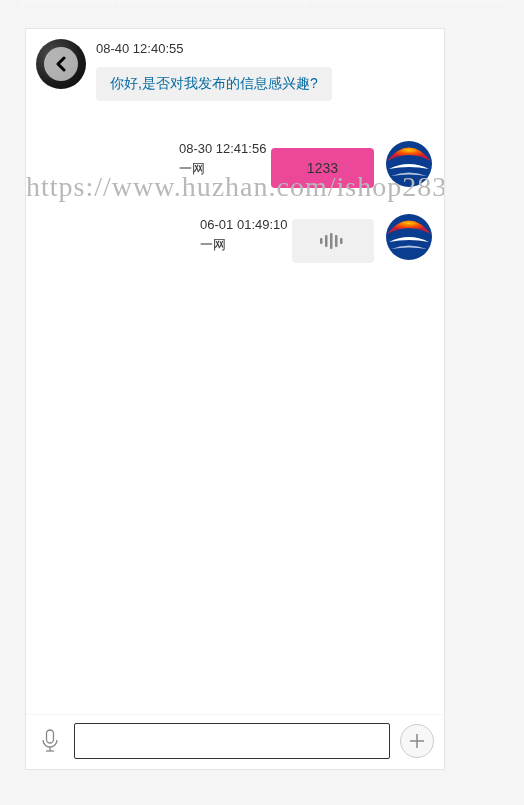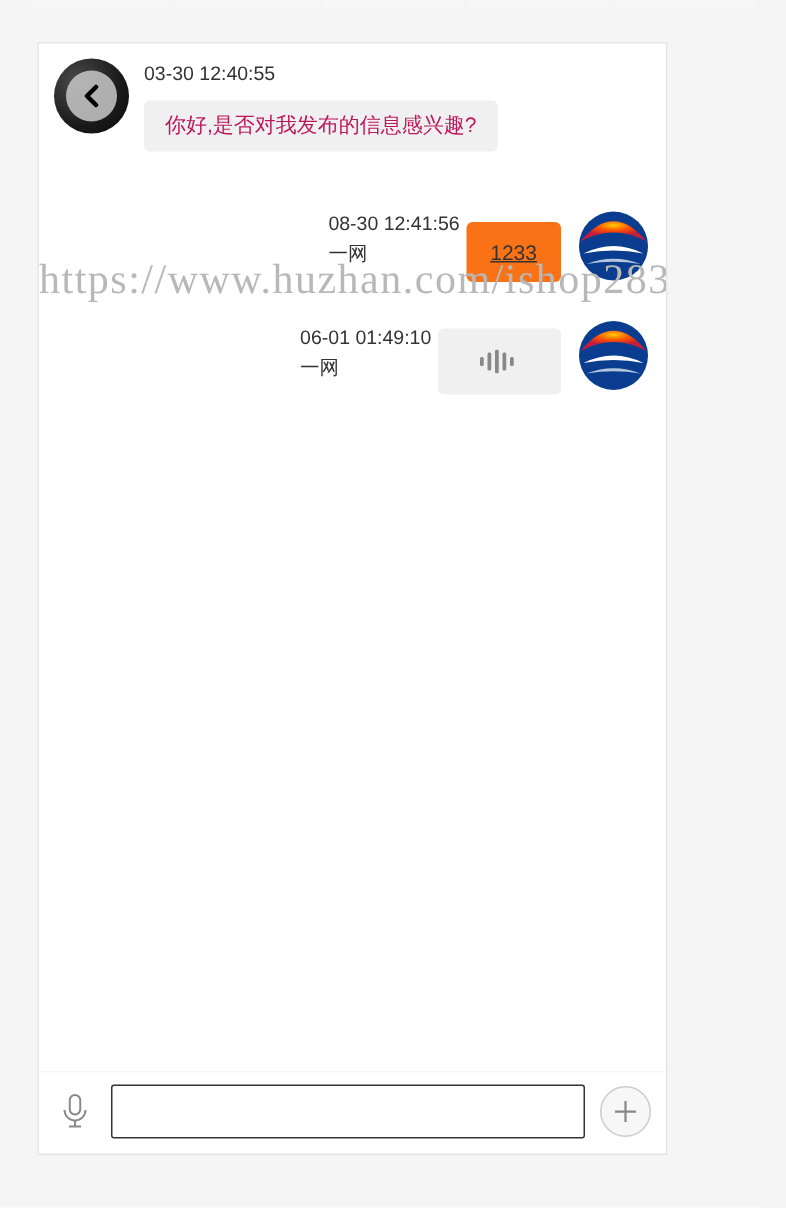--- a/index.html
+++ b/index.html
@@ -83,46 +83,45 @@
     color: #333;
     line-height: 1.5;
   }
   .meta .name { display: block; }
   .bubble {
     display: inline-block;
     background: #f0f0f0;
     border-radius: 4px;
     padding: 8px 14px;
     font-size: 14px;
-    color: #be185d;
+    color: #0369a1;
     margin-top: 8px;
   }
   .msg-right {
     display: flex;
     flex-direction: row-reverse;
     align-items: center;
     margin-bottom: 22px;
   }
   .right-body {
     margin-right: 10px;
     text-align: right;
   }
   .right-body .meta { text-align: left; display: inline-block; }
   .right-body .meta .name { text-align: left; }
   .bubble-right {
     display: inline-block;
-    background: #f97316;
+    background: #ec4899;
     border-radius: 4px;
-    padding: 12px 16px;
+    padding: 12px 36px;
     font-size: 14px;
     color: #333;
     margin-top: 8px;
     min-width: 60px;
     text-align: center;
-    text-decoration: underline;
   }
   .voice-bubble {
     display: inline-flex;
     align-items: center;
     justify-content: center;
     background: #f0f0f0;
     border-radius: 4px;
     padding: 14px 28px;
     margin-top: 8px;
   }
@@ -199,21 +198,21 @@
   </div>
 
   <div class="chat-area">
 
     <div class="watermark">https://www.huzhan.com/ishop28300</div>
 
     <div class="msg-left">
       <div class="avatar avatar-dark"></div>
       <div class="left-body">
         <div class="meta">
-          <span>03-30 12:40:55</span>
+          <span>08-40 12:40:55</span>
         </div>
         <div class="bubble">你好,是否对我发布的信息感兴趣?</div>
       </div>
     </div>
 
     <div style="height:26px"></div>
 
     <div class="msg-right">
       <div class="avatar avatar-logo">
         <svg width="50" height="50" viewBox="0 0 50 50">

